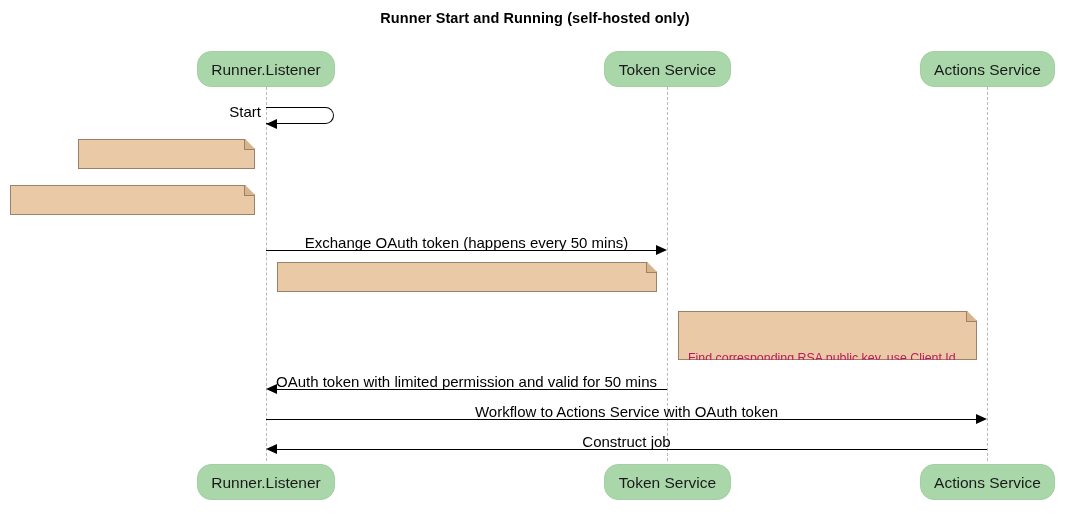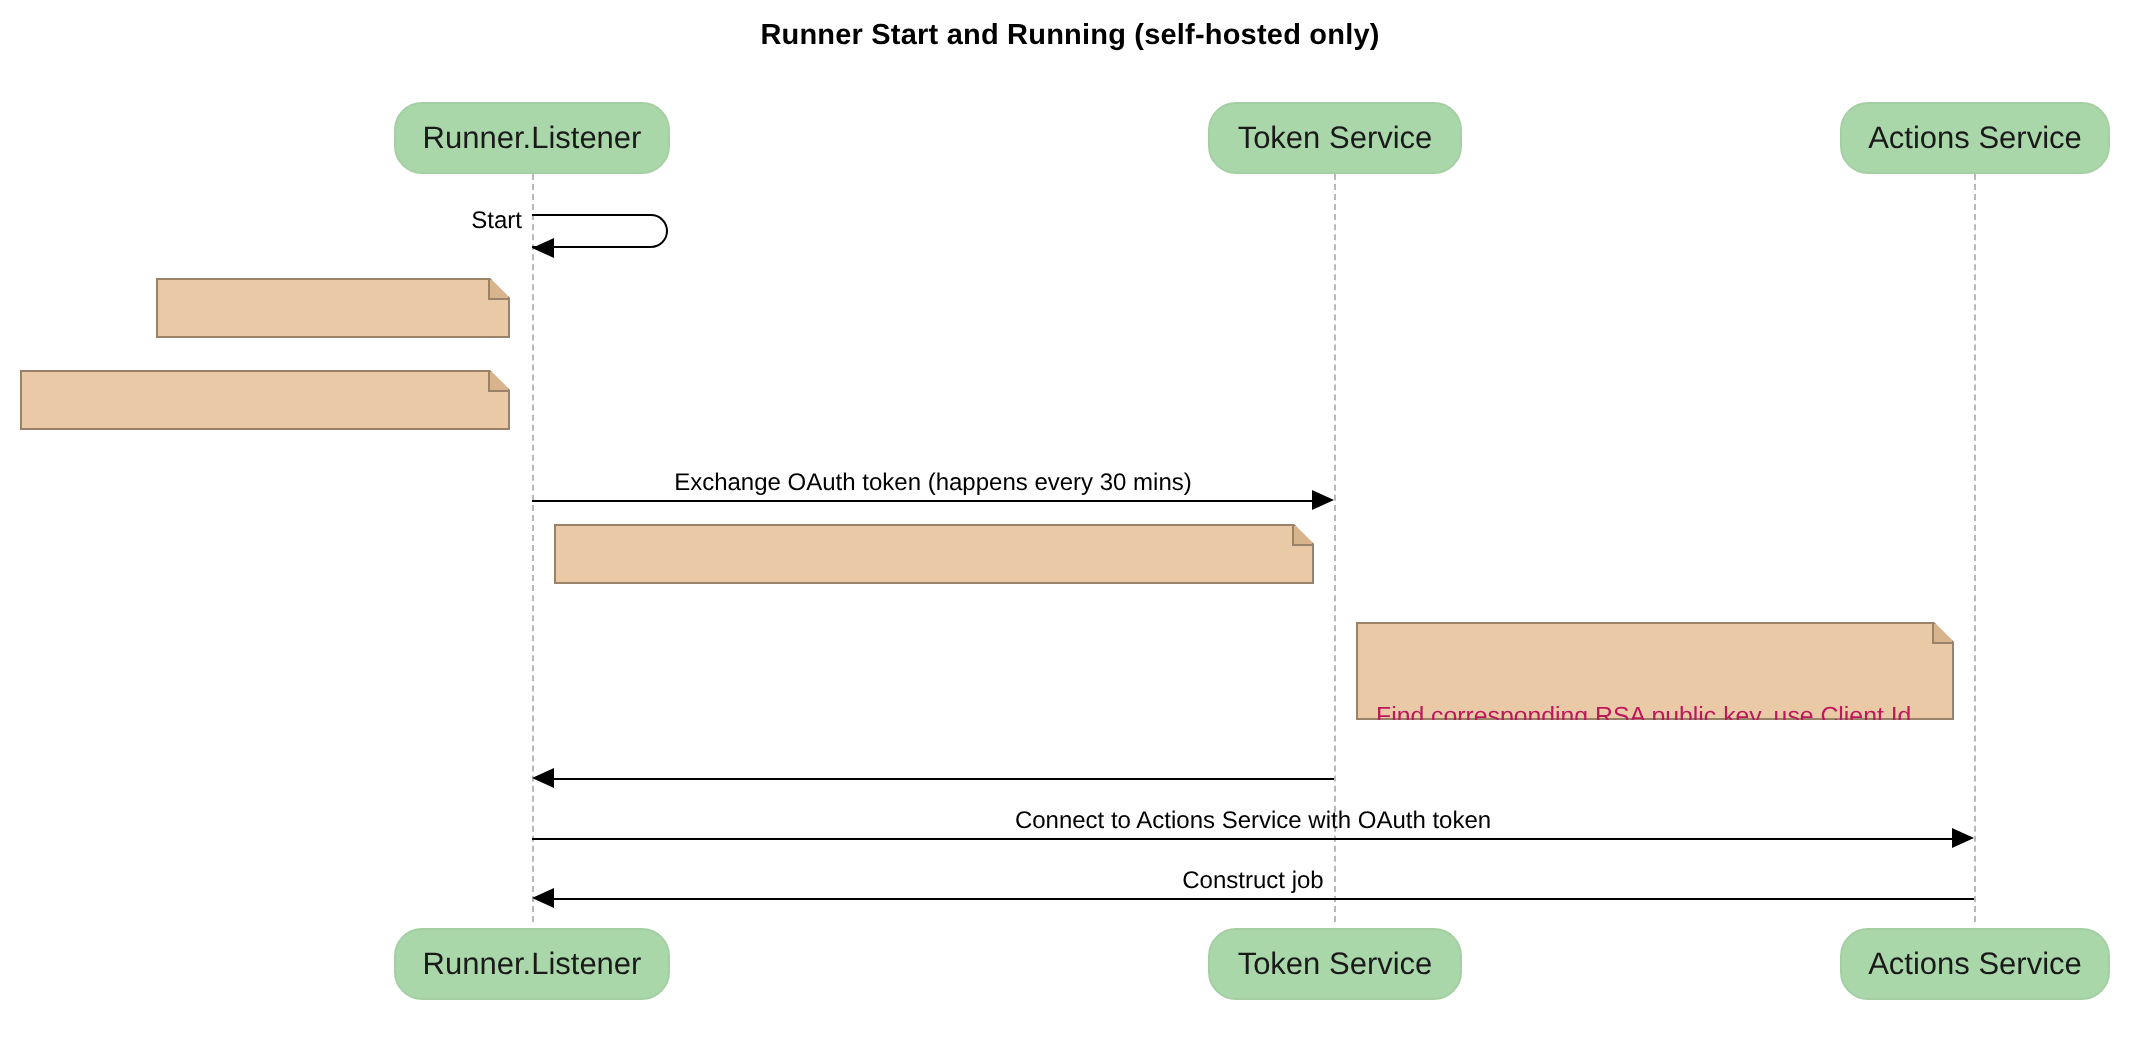--- a/index.html
+++ b/index.html
@@ -82,21 +82,21 @@
   }
 
   
   .msg {
     position: absolute;
     height: 1px;
     background: #000000;
   }
   .msg-label {
     position: absolute;
-    font-size: 12px;
+    font-size: 15px;
     color: #000000;
     white-space: nowrap;
     text-align: center;
   }
   .arrowhead {
     position: absolute;
     width: 0;
     height: 0;
   }
   .arrowhead.right {
@@ -146,39 +146,40 @@
   <div class="note" style="left:78px; top:139px; width:177px; height:30px;">
     <span class="fold"></span>
     <span>Load config info from .runner</span>
   </div>
 
   <div class="note" style="left:10px; top:185px; width:245px; height:30px;">
     <span class="fold"></span>
     <span>Load token registration from .credentials</span>
   </div>
 
-  <div class="msg-label" style="left:266px; top:234px; width:401px;">Exchange OAuth token (happens every 30 mins)</div>
+  <div class="msg-label" style="left:266px; top:234px; width:401px;">Exchange OAuth token (happens every 50 mins)</div>
   <div class="msg" style="left:266px; top:250px; width:395px;"></div>
   <div class="arrowhead right" style="left:656px; top:245px;"></div>
 
   <div class="note" style="left:277px; top:262px; width:380px; height:30px;">
     <span class="fold"></span>
     <span>Construct JWT token, use Client Id signed by RSA private key</span>
   </div>
 
   <div class="note" style="left:678px; top:311px; width:299px; height:49px;">
     <span class="fold"></span>
     <span>Find corresponding RSA public key, use Client Id
 Verify JWT token's signature</span>
   </div>
 
+  <div class="msg-label" style="left:266px; top:373px; width:401px;">OAuth token with limited permission and valid for 50 mins</div>
   <div class="msg" style="left:272px; top:389px; width:395px;"></div>
   <div class="arrowhead left" style="left:266px; top:384px;"></div>
 
-  <div class="msg-label" style="left:266px; top:403px; width:721px;">Connect to Actions Service with OAuth token</div>
+  <div class="msg-label" style="left:266px; top:403px; width:721px;">Workflow to Actions Service with OAuth token</div>
   <div class="msg" style="left:266px; top:419px; width:715px;"></div>
   <div class="arrowhead right" style="left:976px; top:414px;"></div>
 
   <div class="msg-label" style="left:266px; top:433px; width:721px;">Construct job</div>
   <div class="msg" style="left:272px; top:449px; width:715px;"></div>
   <div class="arrowhead left" style="left:266px; top:444px;"></div>
 
 </div>
 
 </body></html>

